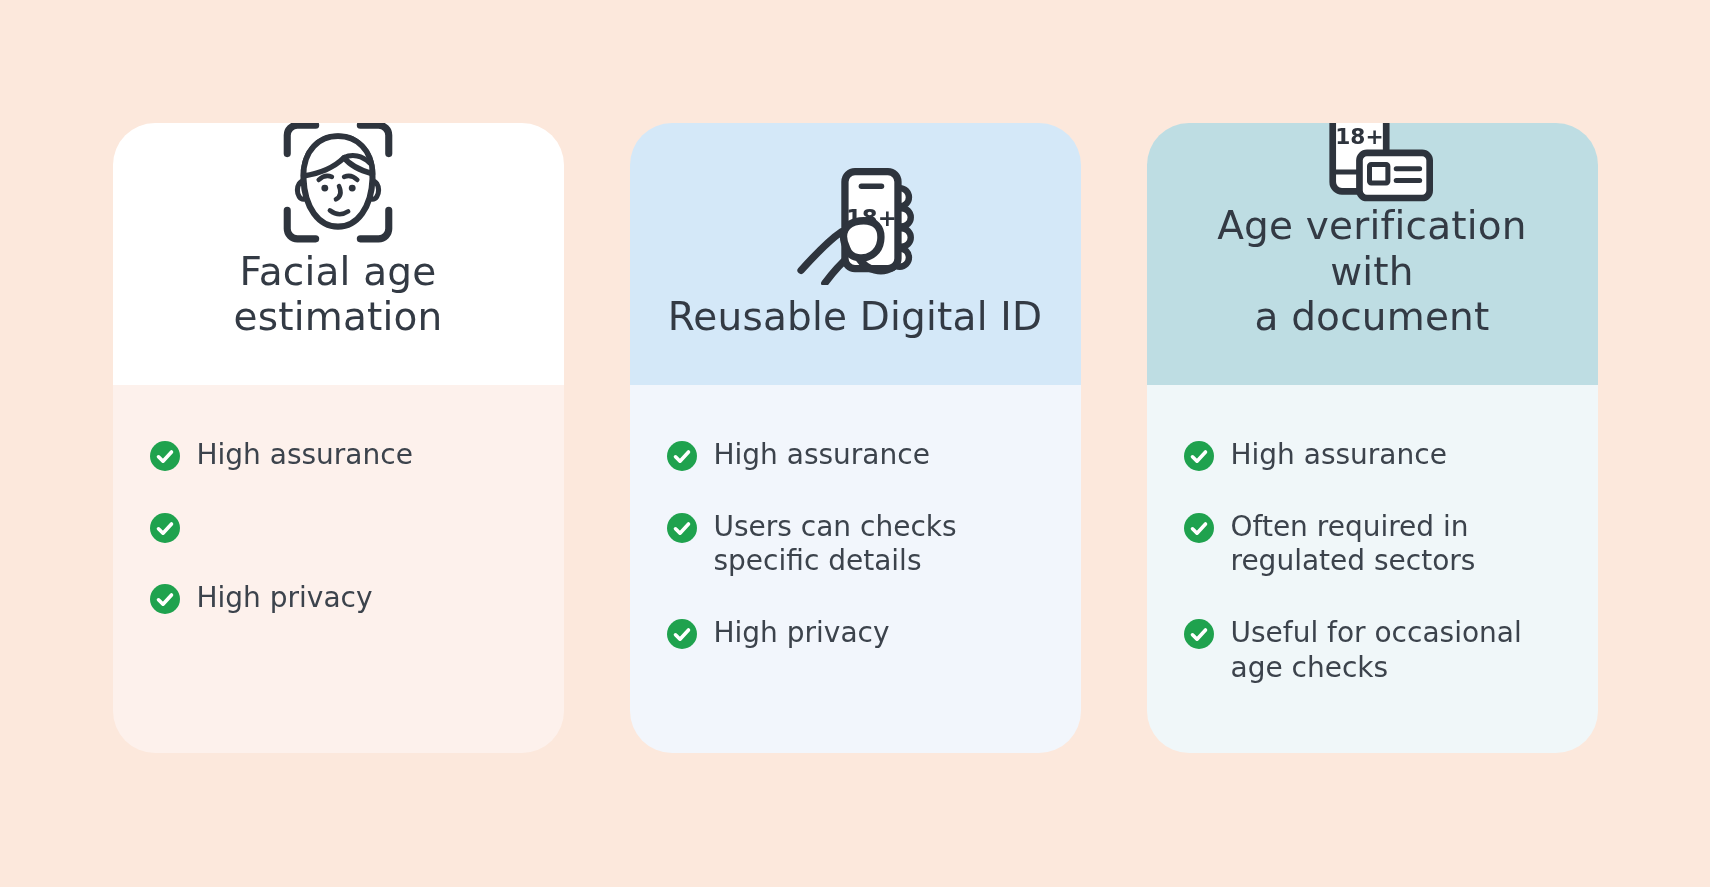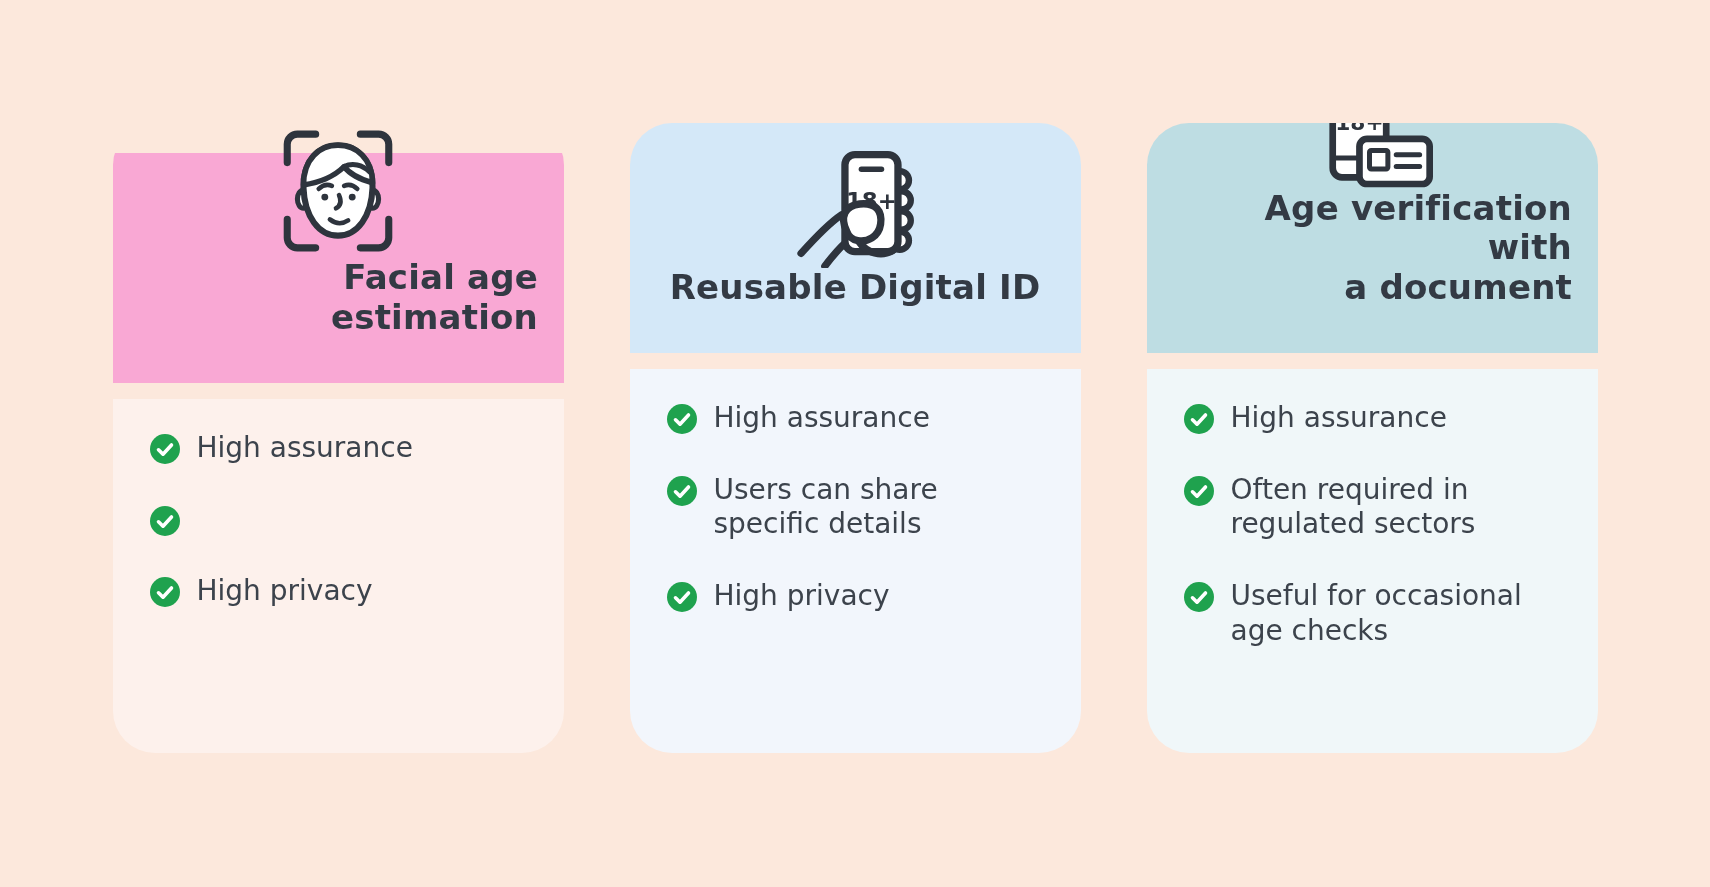--- a/index.html
+++ b/index.html
@@ -20,50 +20,49 @@
     gap: 66px;
   }
   .card {
     width: 451px; height: 630px;
     border-radius: 42px;
     overflow: hidden;
     display: flex;
     flex-direction: column;
   }
   .card-header {
-    height: 230px;
+    height: 262px;
     box-sizing: border-box;
     display: flex;
     flex-direction: column;
     align-items: center;
     justify-content: flex-end;
     padding-bottom: 46px;
   }
   .icon-wrap {
     flex: 1;
     display: flex;
     align-items: center;
     justify-content: center;
     padding-top: 26px;
   }
   .card-title {
-    font-weight: bold;
-    font-size: 34px;
+    font-weight: normal;
+    font-size: 39px;
     line-height: 1.16;
     letter-spacing: 0.2px;
     color: var(--title);
-    text-align: right;
+    text-align: center;
     white-space: pre-line;
     max-width: 400px;
   }
   .card-body {
     flex: 1;
     box-sizing: border-box;
-    padding: 32px 20px 0 37px;
-    margin-top: 16px;
+    padding: 53px 20px 0 37px;
   }
   .bullet {
     display: flex;
     align-items: flex-start;
     gap: 17px;
     margin-bottom: 38px;
   }
   .check {
     width: 30px; height: 30px;
     flex: 0 0 30px;
@@ -91,21 +90,21 @@
     fill: var(--ink);
   }
 </style>
 </head>
 <body>
 
 <div class="page" style="background: rgb(252, 232, 220);">
   <div class="cards-row">
 
     <div class="card">
-      <div class="card-header" style="background: #f9a8d4; margin-top: 30px;">
+      <div class="card-header" style="background: #ffffff;">
         <div class="icon-wrap">
           <svg width="122" height="134" viewBox="0 0 120 132" aria-hidden="true">
 
             <path class="li" stroke-width="7" d="M10 38 V20 a10 10 0 0 1 10 -10 h18"></path>
             <path class="li" stroke-width="7" d="M82 10 h18 a10 10 0 0 1 10 10 v18"></path>
             <path class="li" stroke-width="7" d="M110 94 v18 a10 10 0 0 1 -10 10 h-18"></path>
             <path class="li" stroke-width="7" d="M38 122 h-18 a10 10 0 0 1 -10 -10 v-18"></path>
 
             <ellipse class="li-fill" stroke-width="5" cx="26" cy="74" rx="6" ry="9"></ellipse>
             <ellipse class="li-fill" stroke-width="5" cx="94" cy="74" rx="6" ry="9"></ellipse>
@@ -181,21 +180,21 @@
               <circle class="check-bg" cx="15" cy="15" r="15"></circle>
               <path class="check-mark" d="M8.5 15.8 L13 20.2 L21.5 11"></path>
             </svg>
           <div class="bullet-text">High assurance</div>
         </div>
         <div class="bullet">
           <svg class="check" viewBox="0 0 30 30">
               <circle class="check-bg" cx="15" cy="15" r="15"></circle>
               <path class="check-mark" d="M8.5 15.8 L13 20.2 L21.5 11"></path>
             </svg>
-          <div class="bullet-text">Users can share
+          <div class="bullet-text">Users can checks
 specific details</div>
         </div>
         <div class="bullet">
           <svg class="check" viewBox="0 0 30 30">
               <circle class="check-bg" cx="15" cy="15" r="15"></circle>
               <path class="check-mark" d="M8.5 15.8 L13 20.2 L21.5 11"></path>
             </svg>
           <div class="bullet-text">High privacy</div>
         </div>
       </div>

